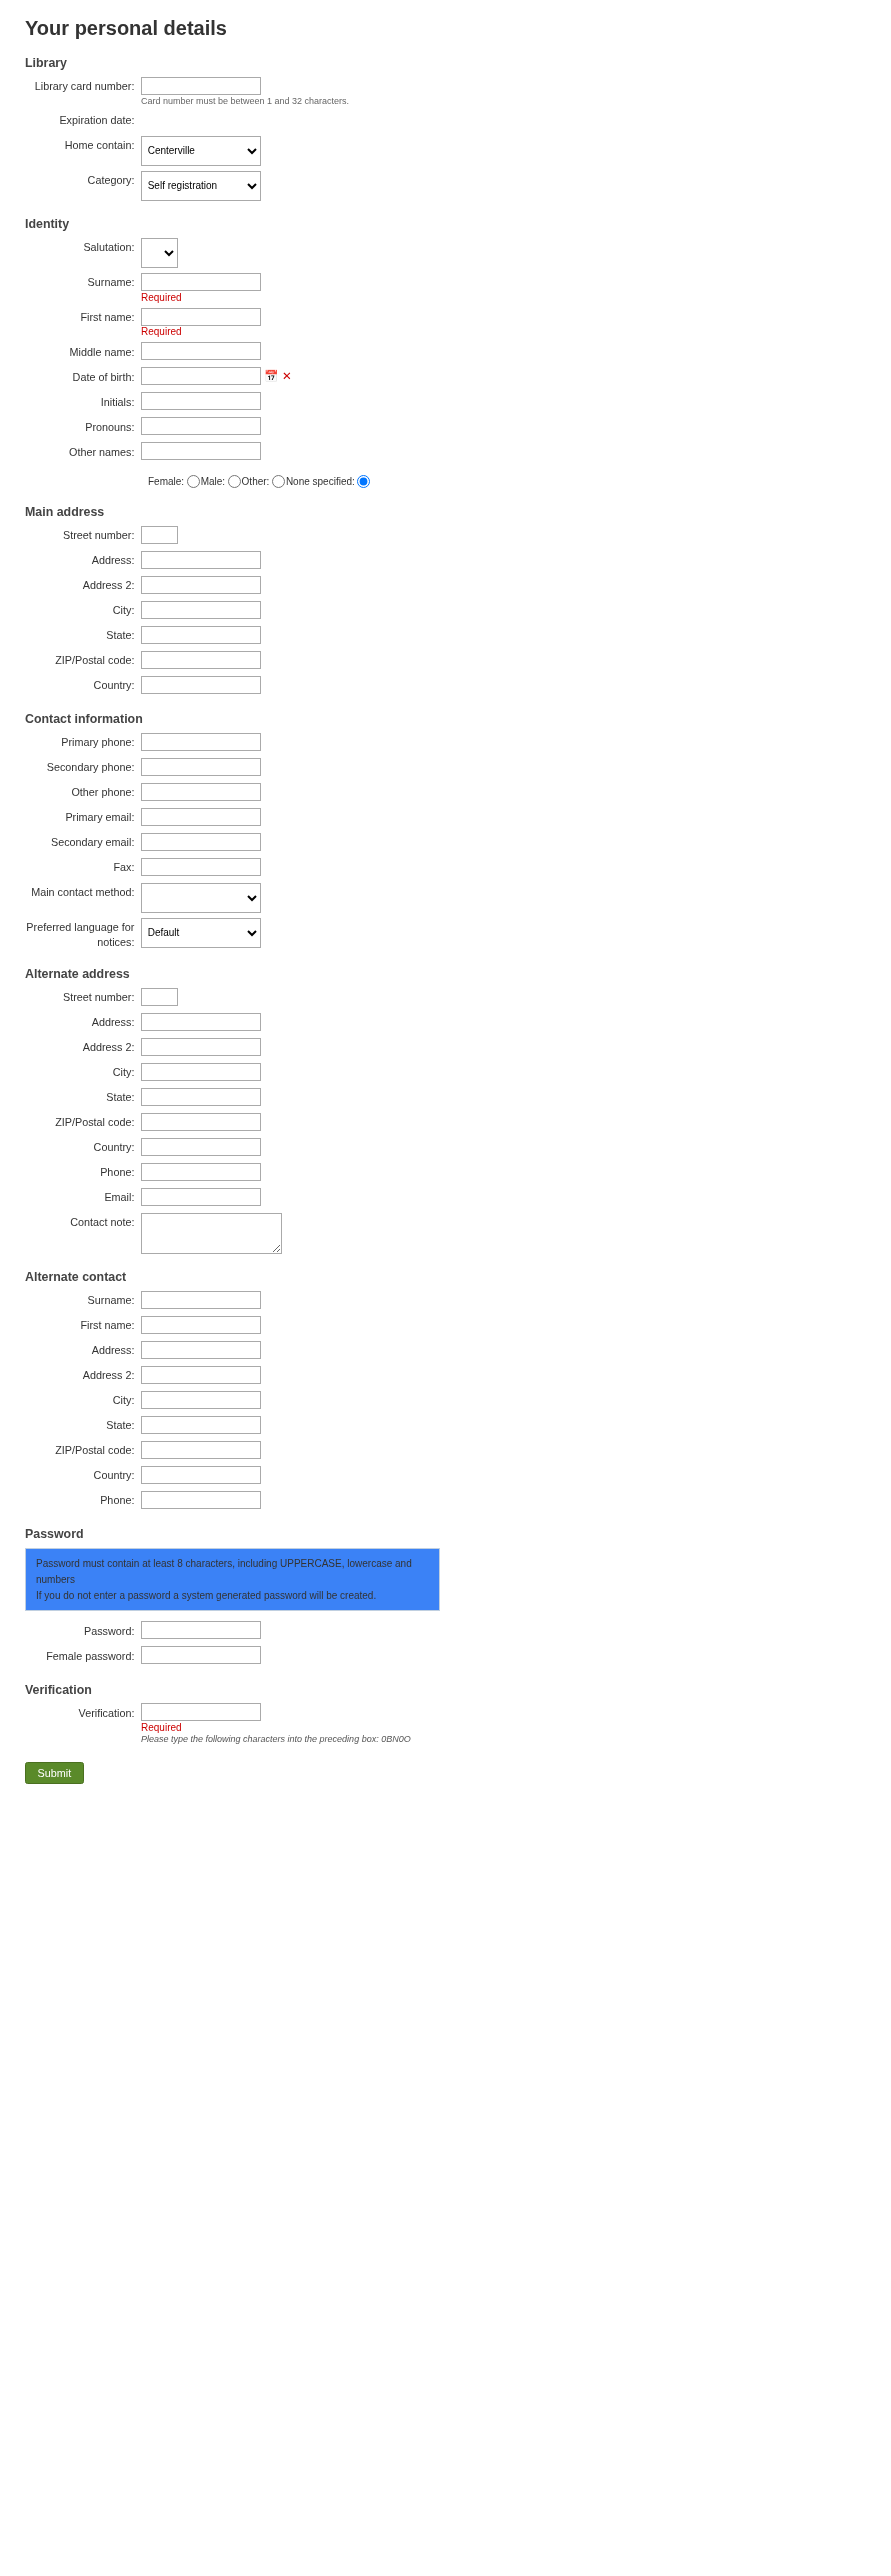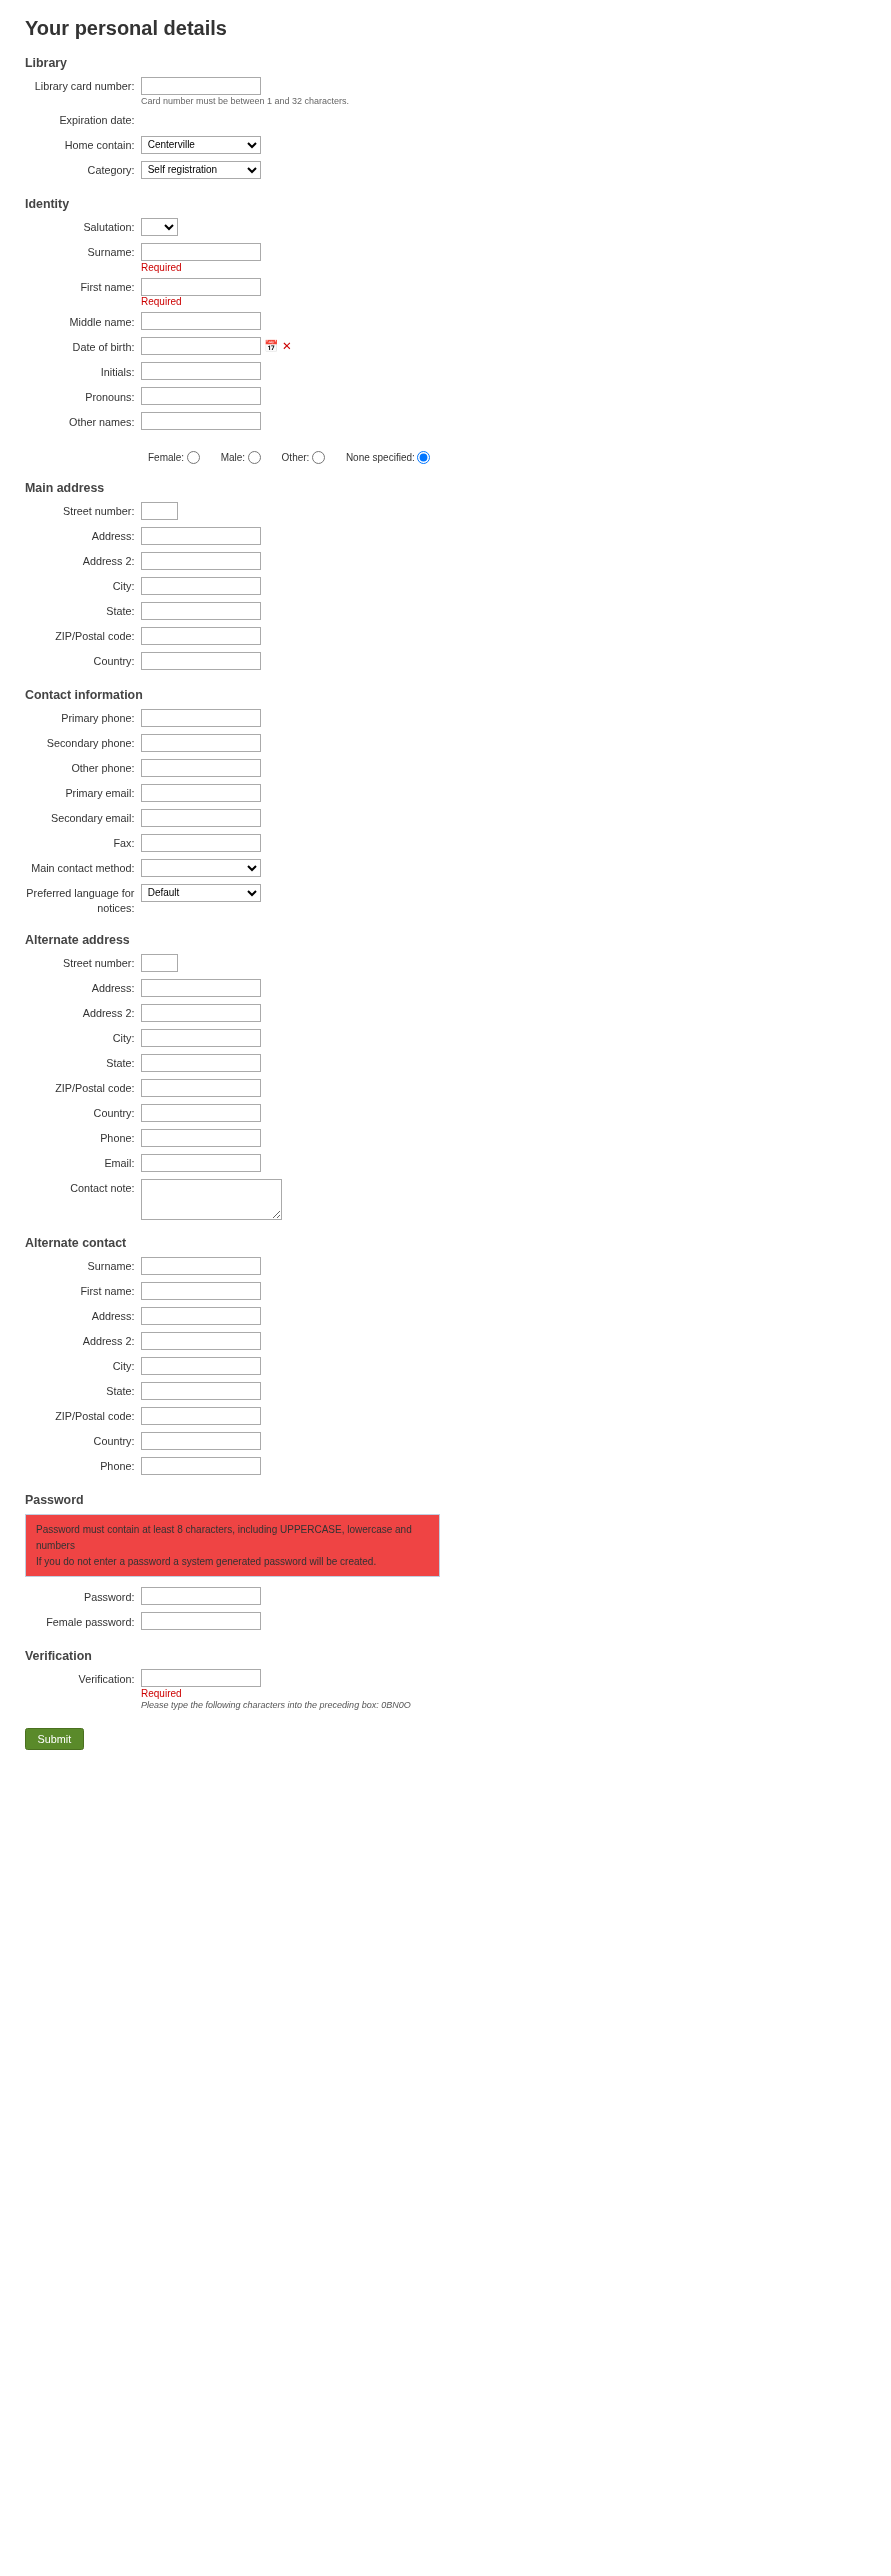--- a/index.html
+++ b/index.html
@@ -55,21 +55,21 @@
       background: #fff;
     }
     input[type="text"].wide,
     input[type="password"].wide {
       width: 120px;
     }
     input[type="text"].short {
       width: 37px;
     }
     select {
-      height: 18px;
+      height: 30px;
       border: 0.8px solid #aaa;
       font-size: 10px;
       background: #fff;
       padding: 0.8px 1.7px;
     }
     select.medium { width: 120px; }
     select.tiny { width: 37px; }
     .hint-text {
       font-size: 9px;
       color: #666;
@@ -91,33 +91,33 @@
       cursor: pointer;
     }
     .clear-icon {
       color: #c00;
       font-size: 11.6px;
       cursor: pointer;
     }
     .gender-row {
       display: flex;
       align-items: center;
-      gap: 21px;
-      margin-top: 19px;
+      gap: 1px;
+      margin-top: 13px;
       margin-left: 123px;
       flex-wrap: wrap;
     }
     .gender-option {
       display: flex;
       align-items: center;
       gap: 2.5px;
       font-size: 10px;
     }
     .password-notice {
-      background: #ef4444;
+      background: #3b82f6;
       border: 0.8px solid #c0cfe0;
       padding: 6.6px 10px;
       margin-bottom: 10px;
       font-size: 10px;
       color: #333;
       line-height: 1.6;
     }
     .submit-btn {
       background: #5a8a2a;
       color: #fff;

